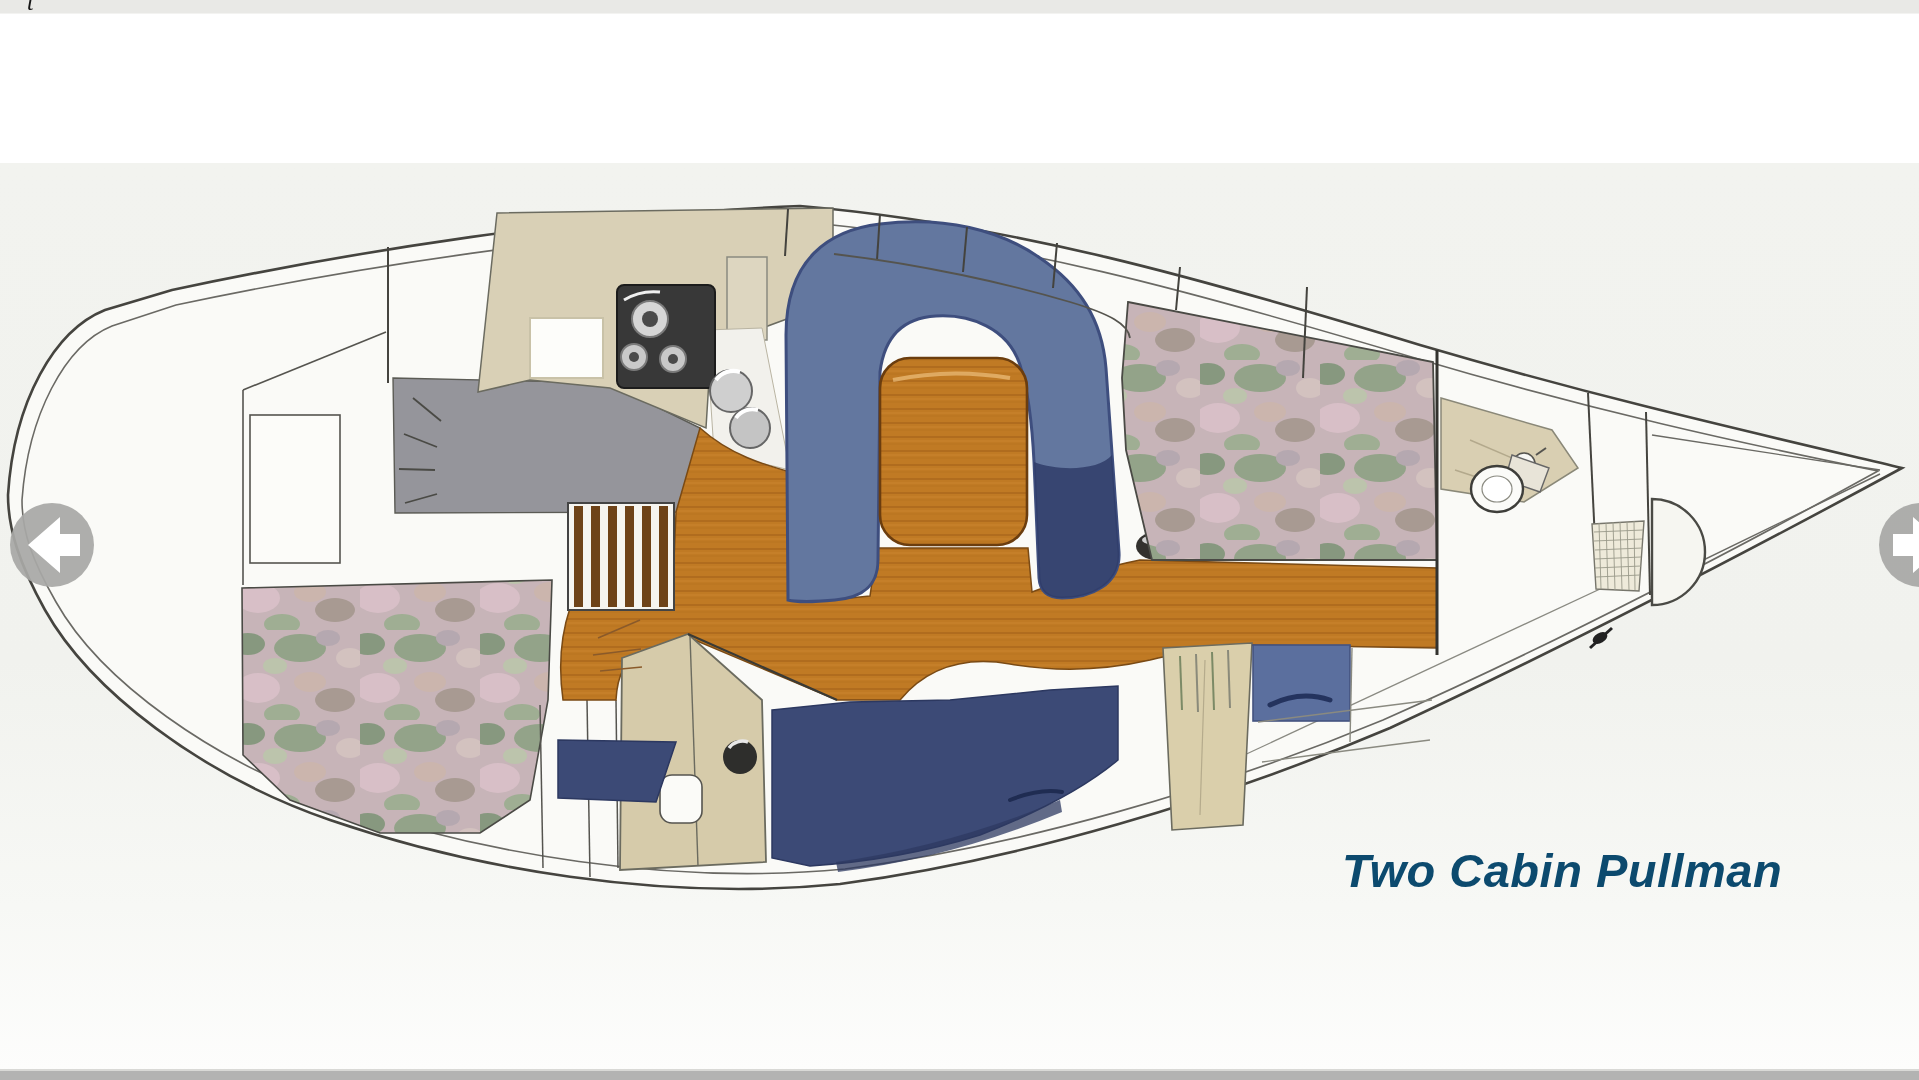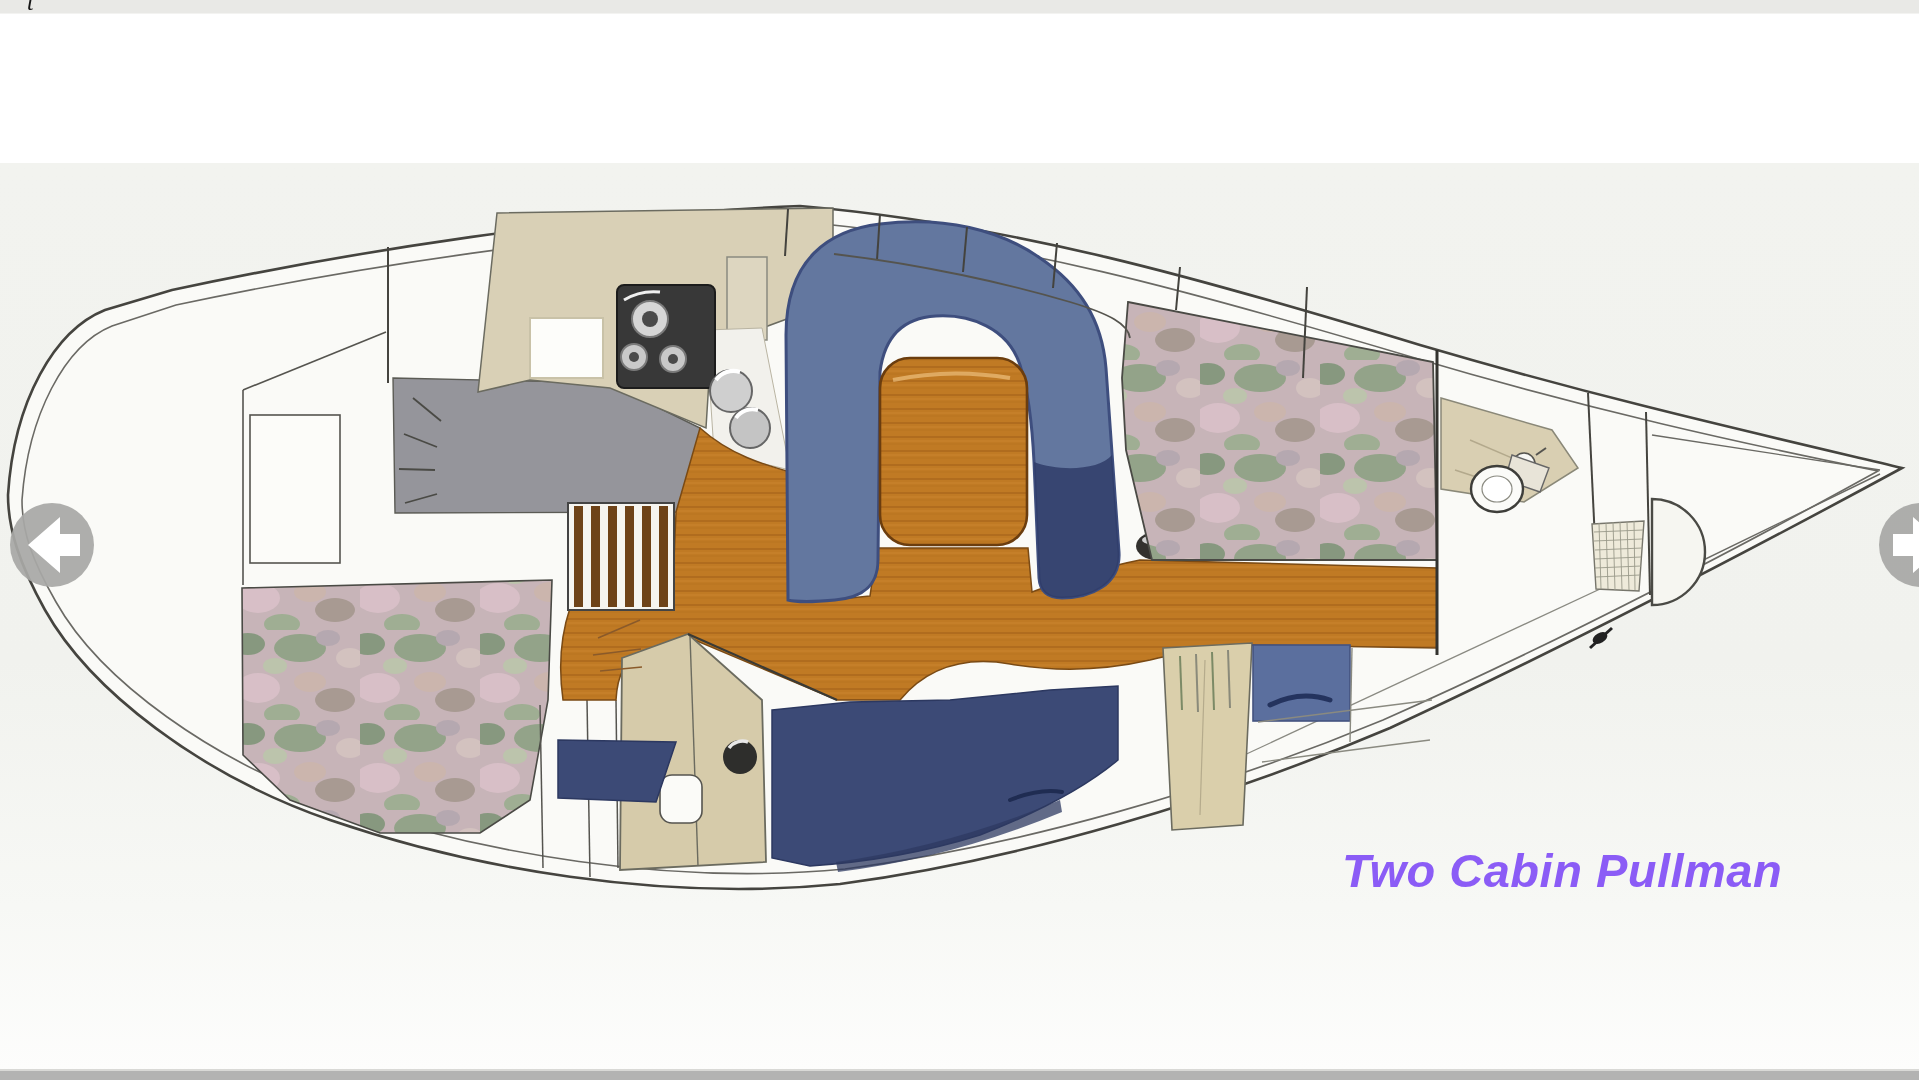--- a/index.html
+++ b/index.html
@@ -5,21 +5,21 @@
   html,body{margin:0;padding:0;background:#fff;}
   #stage{position:relative;width:1919px;height:1080px;overflow:hidden;background:#fff;
          font-family:"Liberation Sans",sans-serif;}
   #topbar{position:absolute;top:0;left:0;width:100%;height:13px;background:#e9e9e6;
           border-bottom:1px solid #f3f3f1;overflow:hidden;}
   #topbar .glyph{position:absolute;left:27px;top:-11px;font:italic 400 24px "Liberation Serif",serif;color:#161616;}
   #photo-area{position:absolute;top:163px;left:0;width:100%;height:907px;
       background:linear-gradient(180deg,#f2f3ef 0%,#f1f2ee 55%,#f7f8f5 82%,#fdfdfc 100%);}
   #plan-svg{position:absolute;top:0;left:0;}
   #caption{position:absolute;left:1342px;top:843px;font-style:italic;font-weight:bold;
-           font-size:47px;letter-spacing:.5px;color:#8b5cf6;white-space:nowrap;}
+           font-size:47px;letter-spacing:.5px;color:#0c4a6e;white-space:nowrap;}
   #bottombar{position:absolute;bottom:0;left:0;width:100%;height:9px;background:#b3b3b2;}
   #bottombar-edge{position:absolute;bottom:9px;left:0;width:100%;height:2px;background:#d9d9d6;}
 </style>
 </head>
 <body>
 
 <div id="stage">
   <div id="photo-area"></div>
 
   <svg id="plan-svg" width="1919" height="1080" viewBox="0 0 1919 1080">

